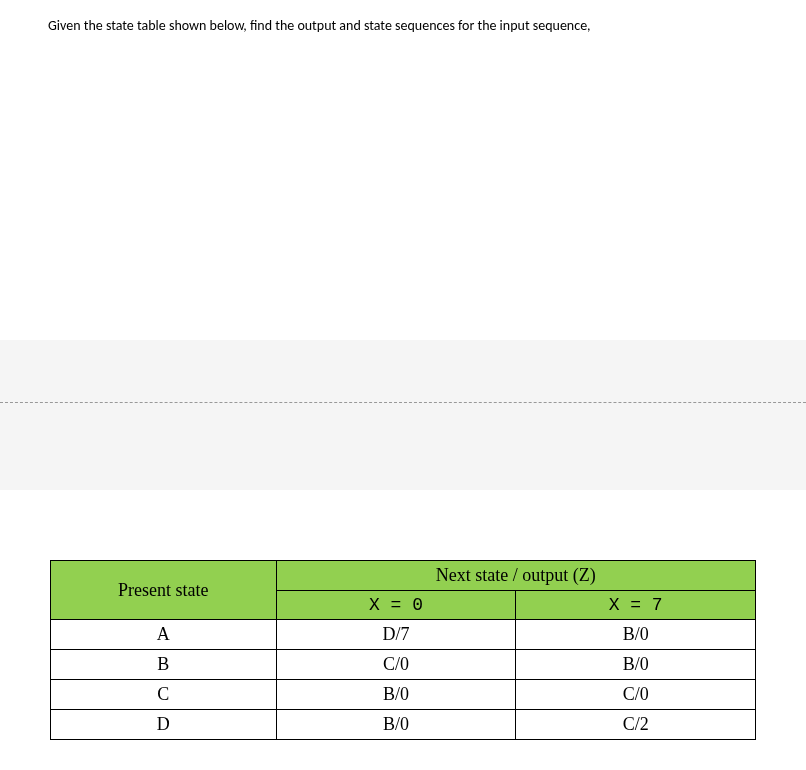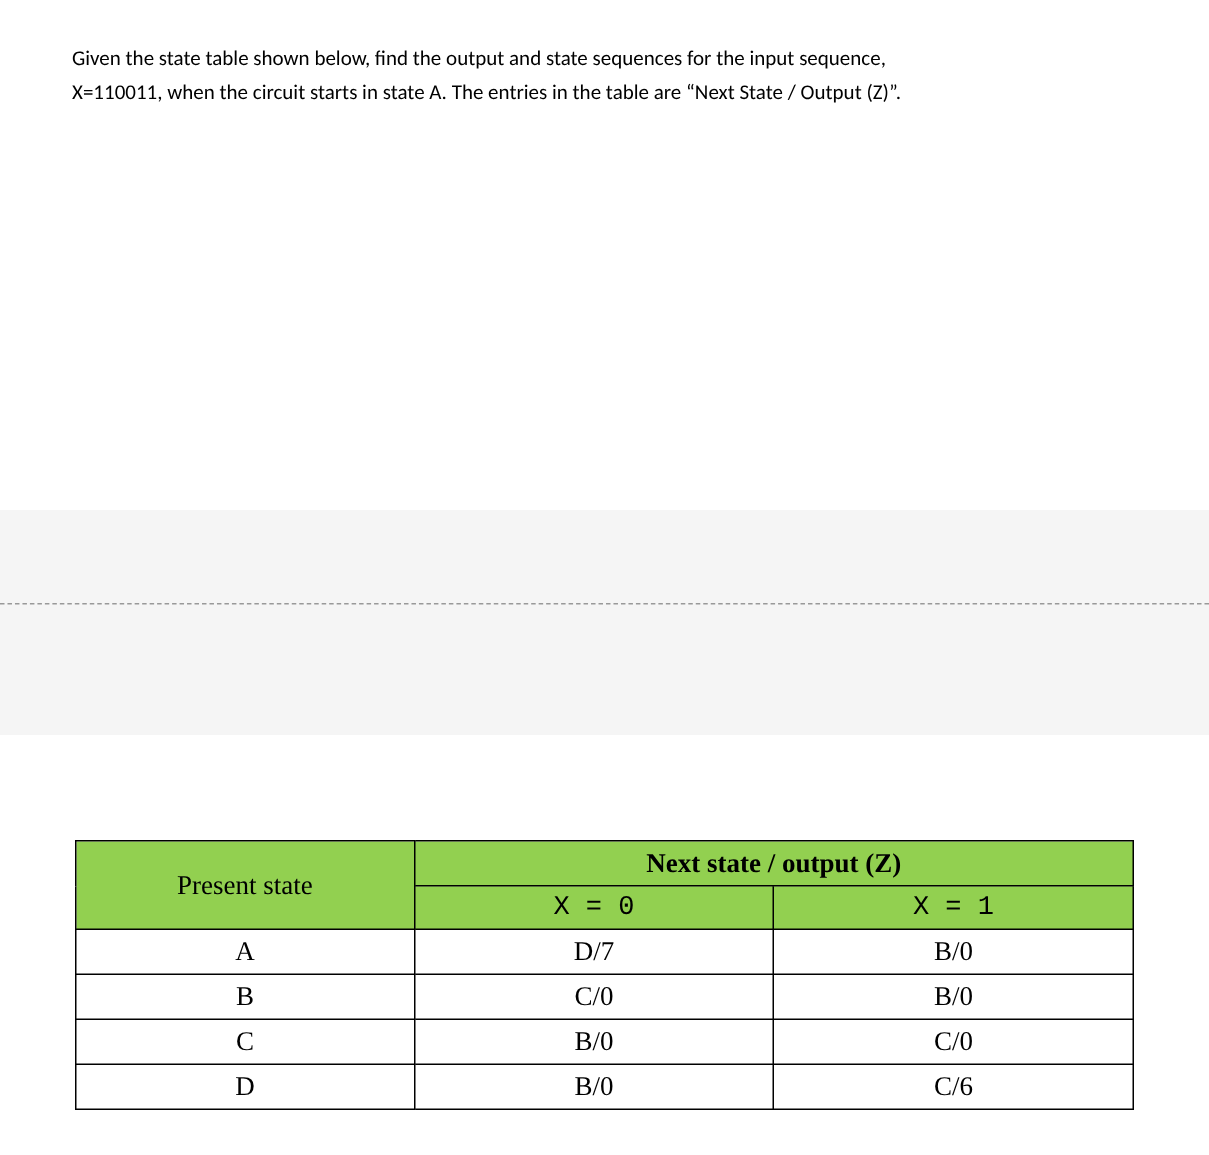--- a/index.html
+++ b/index.html
@@ -8,21 +8,21 @@
       box-sizing: border-box;
     }
     body {
       width: 806px;
       height: 770px;
       font-family: Calibri, Arial, sans-serif;
       background: #fff;
       position: relative;
     }
     .question-text {
-      padding: 28px 48px 0 48px;
+      padding: 15px 48px 0 48px;
       font-size: 14px;
       line-height: 1.5;
       color: #000;
     }
     .question-text p {
       margin-bottom: 2px;
     }
     .separator-section {
       position: absolute;
       top: 340px;
@@ -59,51 +59,49 @@
     }
     th {
       font-weight: normal;
       background: #92d050;
     }
     .present-state-header {
       width: 32%;
     }
     .next-state-header {
       width: 68%;
-      font-weight: bold;
     }
     .x-col {
       width: 34%;
       font-family: Liberation Mono, monospace;
     }
     .row-td {
       background: #fff;
     }
   </style>
 </head>
 <body>
 
 <div class="question-text">
   <p>Given the state table shown below, find the output and state sequences for the input sequence,</p>
-  <p>X=110011, when the circuit starts in state A. The entries in the table are “Next State / Output (Z)”.</p>
 </div>
 
 <div class="separator-section"></div>
 <div class="dotted-line"></div>
 
 <div class="table-container">
   <table>
     <thead>
       <tr>
         <th rowspan="2" class="present-state-header">Present state</th>
         <th colspan="2" class="next-state-header">Next state / output (Z)</th>
       </tr>
       <tr>
         <th class="x-col">X = 0</th>
-        <th class="x-col">X = 1</th>
+        <th class="x-col">X = 7</th>
       </tr>
     </thead>
     <tbody>
       <tr>
         <td class="row-td">A</td>
         <td class="row-td">D/7</td>
         <td class="row-td">B/0</td>
       </tr>
       <tr>
         <td class="row-td">B</td>
@@ -111,17 +109,17 @@
         <td class="row-td">B/0</td>
       </tr>
       <tr>
         <td class="row-td">C</td>
         <td class="row-td">B/0</td>
         <td class="row-td">C/0</td>
       </tr>
       <tr>
         <td class="row-td">D</td>
         <td class="row-td">B/0</td>
-        <td class="row-td">C/6</td>
+        <td class="row-td">C/2</td>
       </tr>
     </tbody>
   </table>
 </div>
 
 </body></html>

